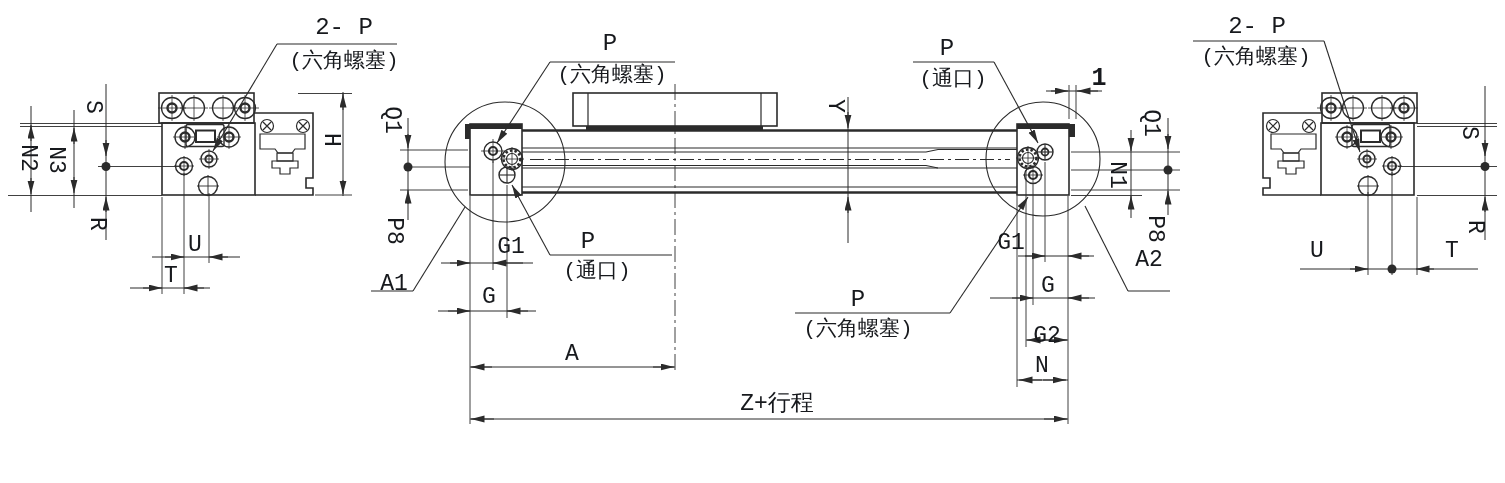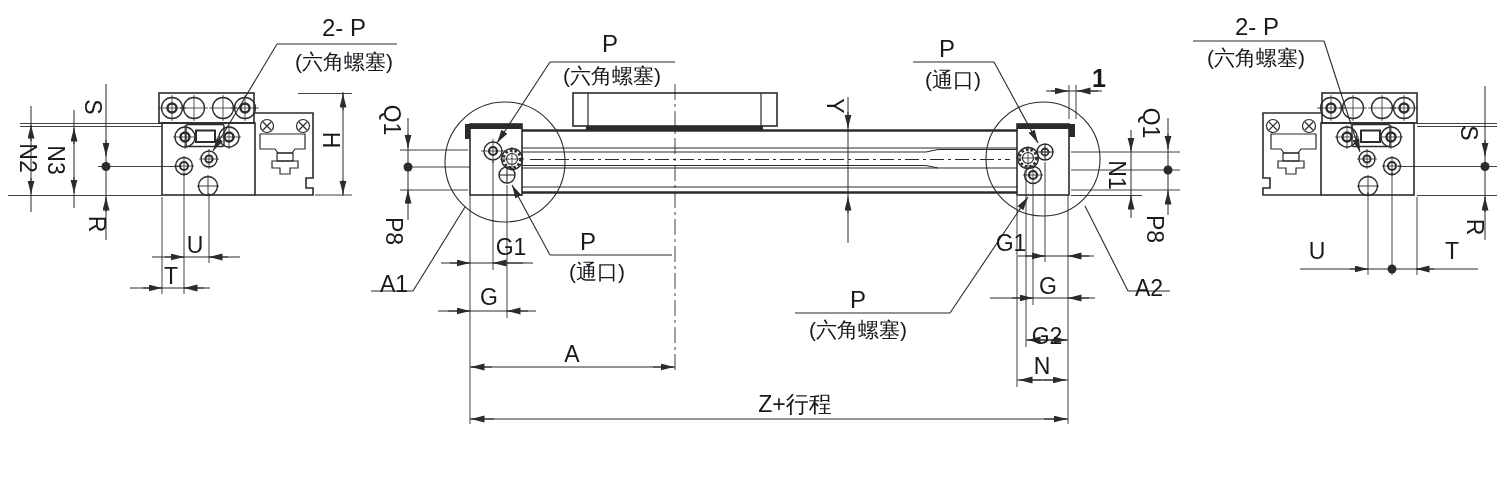--- a/index.html
+++ b/index.html
@@ -1,17 +1,17 @@
 <!DOCTYPE html>
 <html><head>
 <meta charset="utf-8">
 <style>
   html,body{margin:0;padding:0;background:#fff;}
   .canvas{position:relative;width:1505px;height:483px;background:#fff;overflow:hidden;
-          font-family:Liberation Sans, sans-serif;}
+          font-family:Liberation Mono, monospace;}
   svg.linework{position:absolute;left:0;top:0;}
   .lbl{position:absolute;font-size:23px;color:#17191d;white-space:nowrap;
        transform:translate(-50%,-50%);line-height:1;}
   .rot{transform:translate(-50%,-50%) rotate(90deg);}
   .cjk{font-size:21px;}
   .big{font-size:24px;}
   .b{font-weight:bold;font-size:25px;}
 </style>
 </head>
 <body>
@@ -314,29 +314,29 @@
 <div class="lbl cjk" style="left:858px;top:329px">(六角螺塞)</div>
 
 <div class="lbl b" style="left:1099px;top:78px">1</div>
 <div class="lbl rot" style="left:834px;top:106px">Y</div>
 <div class="lbl rot" style="left:391px;top:120px">Q1</div>
 <div class="lbl rot" style="left:393px;top:231px">P8</div>
 <div class="lbl" style="left:394px;top:284px">A1</div>
 <div class="lbl" style="left:511px;top:247px">G1</div>
 <div class="lbl" style="left:489px;top:297px">G</div>
 <div class="lbl" style="left:572px;top:354px">A</div>
-<div class="lbl" style="left:795px;top:404px">Z+行程</div>
+<div class="lbl" style="left:777px;top:404px">Z+行程</div>
 <div class="lbl rot" style="left:1150px;top:123px">Q1</div>
 <div class="lbl rot" style="left:1116px;top:175px">N1</div>
 <div class="lbl rot" style="left:1154px;top:229px">P8</div>
 <div class="lbl" style="left:1011px;top:243px">G1</div>
 <div class="lbl" style="left:1048px;top:286px">G</div>
 <div class="lbl" style="left:1047px;top:336px">G2</div>
 <div class="lbl" style="left:1042px;top:366px">N</div>
-<div class="lbl" style="left:1149px;top:288px">A2</div>
+<div class="lbl" style="left:1149px;top:260px">A2</div>
 
 <div class="lbl big" style="left:1257px;top:27px">2- P</div>
 <div class="lbl cjk" style="left:1256px;top:57px">(六角螺塞)</div>
 <div class="lbl rot" style="left:1468px;top:133px">S</div>
 <div class="lbl rot" style="left:1474px;top:227px">R</div>
 <div class="lbl" style="left:1317px;top:251px">U</div>
 <div class="lbl" style="left:1452px;top:251px">T</div>
 
 </div>
 

